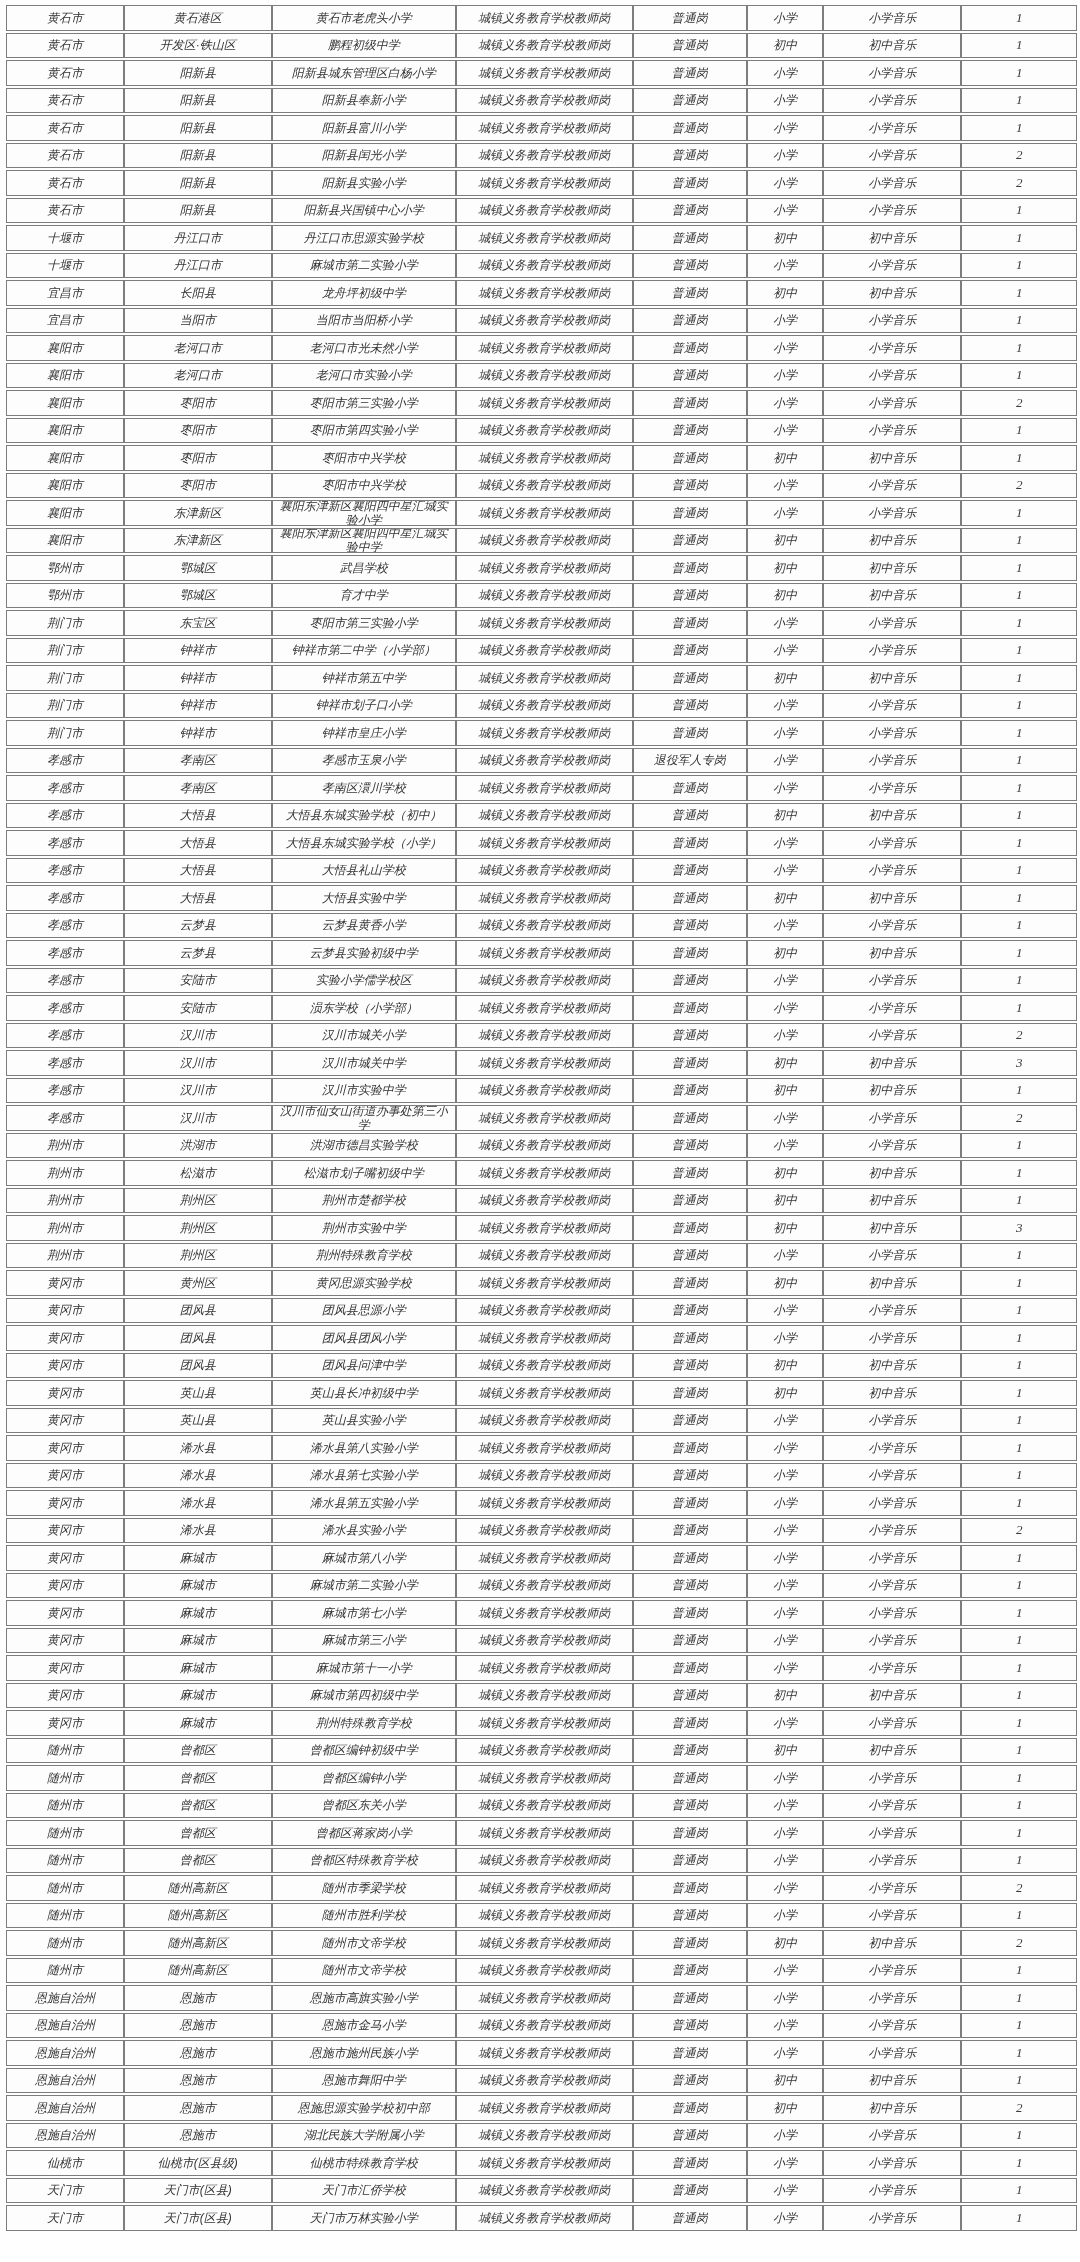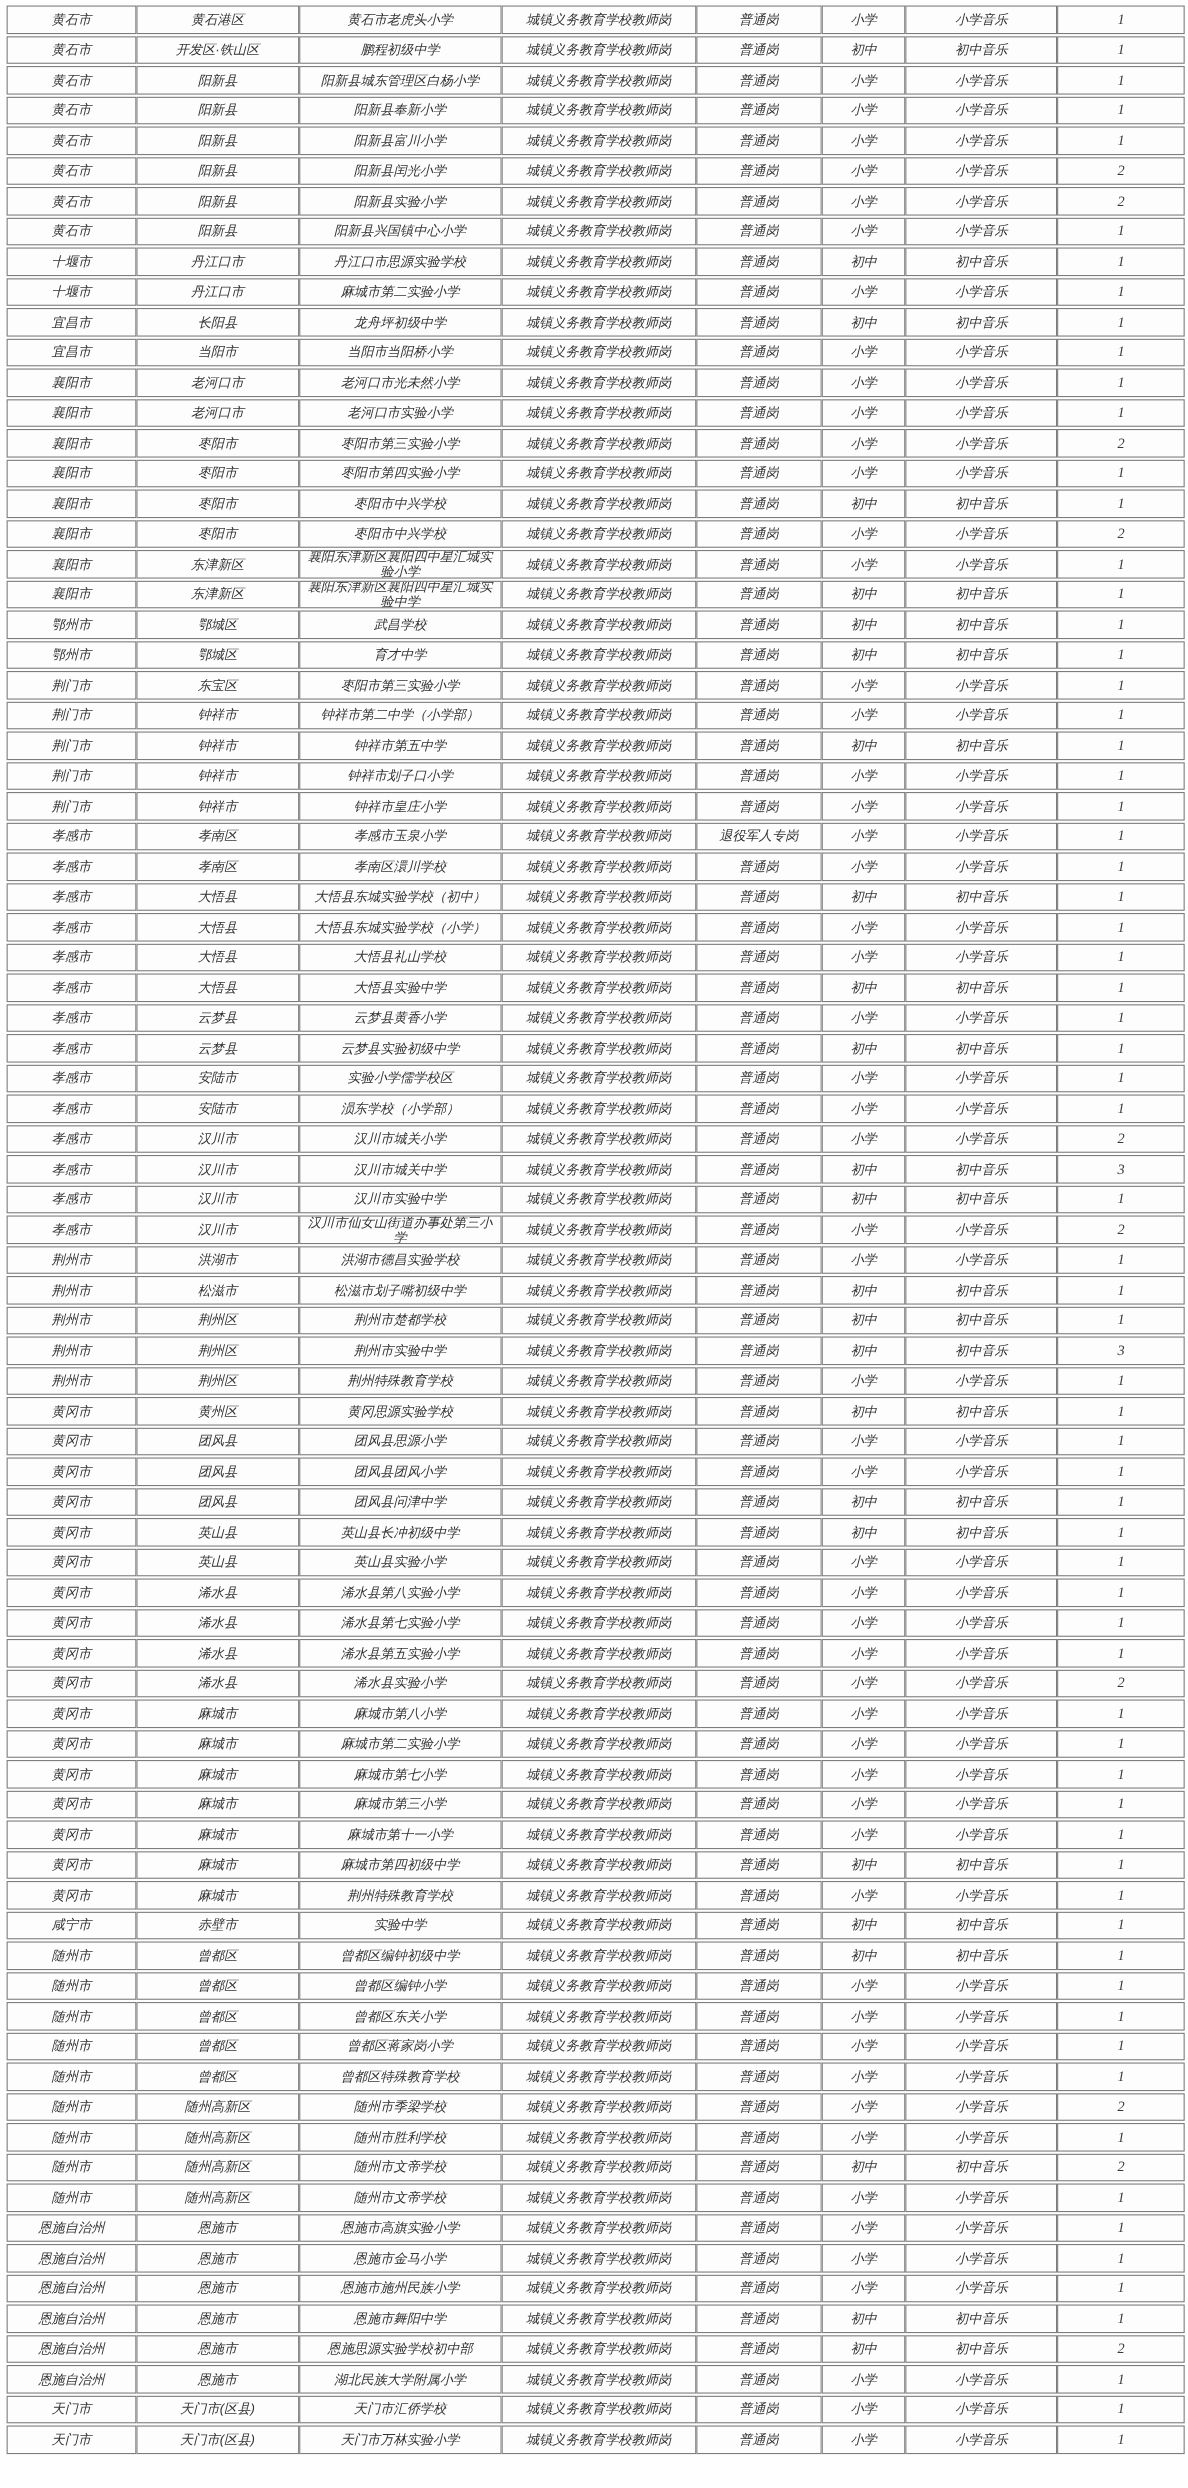--- a/index.html
+++ b/index.html
@@ -1691,46 +1691,20 @@
           </td>
           <td class="c6">
             <div class="cellwrap">小学音乐</div>
           </td>
           <td class="c7">
             <div class="cellwrap">1</div>
           </td>
         </tr>
         <tr>
           <td class="c0">
-            <div class="cellwrap">咸宁市</div>
-          </td>
-          <td class="c1">
-            <div class="cellwrap">赤壁市</div>
-          </td>
-          <td class="c2">
-            <div class="cellwrap">实验中学</div>
-          </td>
-          <td class="c3">
-            <div class="cellwrap">城镇义务教育学校教师岗</div>
-          </td>
-          <td class="c4">
-            <div class="cellwrap">普通岗</div>
-          </td>
-          <td class="c5">
-            <div class="cellwrap">初中</div>
-          </td>
-          <td class="c6">
-            <div class="cellwrap">初中音乐</div>
-          </td>
-          <td class="c7">
-            <div class="cellwrap">1</div>
-          </td>
-        </tr>
-        <tr>
-          <td class="c0">
             <div class="cellwrap">随州市</div>
           </td>
           <td class="c1">
             <div class="cellwrap">曾都区</div>
           </td>
           <td class="c2">
             <div class="cellwrap">曾都区编钟初级中学</div>
           </td>
           <td class="c3">
             <div class="cellwrap">城镇义务教育学校教师岗</div>
@@ -2088,20 +2062,46 @@
         </tr>
         <tr>
           <td class="c0">
             <div class="cellwrap">恩施自治州</div>
           </td>
           <td class="c1">
             <div class="cellwrap">恩施市</div>
           </td>
           <td class="c2">
             <div class="cellwrap">湖北民族大学附属小学</div>
+          </td>
+          <td class="c3">
+            <div class="cellwrap">城镇义务教育学校教师岗</div>
+          </td>
+          <td class="c4">
+            <div class="cellwrap">普通岗</div>
+          </td>
+          <td class="c5">
+            <div class="cellwrap">小学</div>
+          </td>
+          <td class="c6">
+            <div class="cellwrap">小学音乐</div>
+          </td>
+          <td class="c7">
+            <div class="cellwrap">1</div>
+          </td>
+        </tr>
+        <tr>
+          <td class="c0">
+            <div class="cellwrap">仙桃市</div>
+          </td>
+          <td class="c1">
+            <div class="cellwrap">仙桃市(区县级)</div>
+          </td>
+          <td class="c2">
+            <div class="cellwrap">仙桃市特殊教育学校</div>
           </td>
           <td class="c3">
             <div class="cellwrap">城镇义务教育学校教师岗</div>
           </td>
           <td class="c4">
             <div class="cellwrap">普通岗</div>
           </td>
           <td class="c5">
             <div class="cellwrap">小学</div>
           </td>

